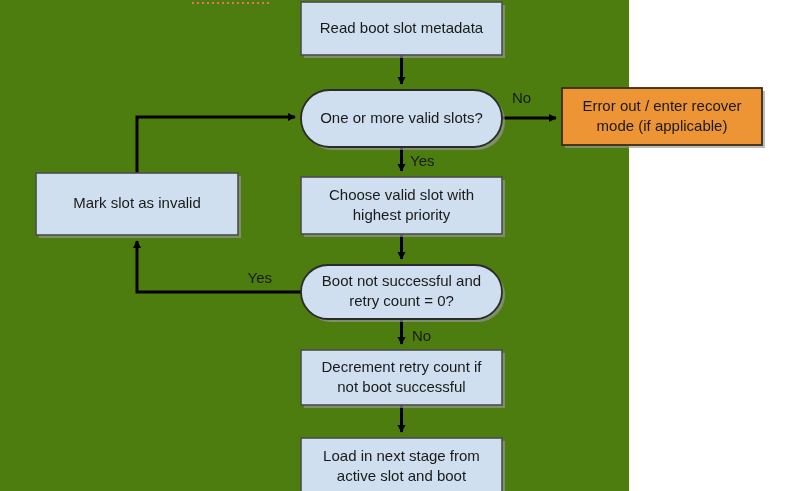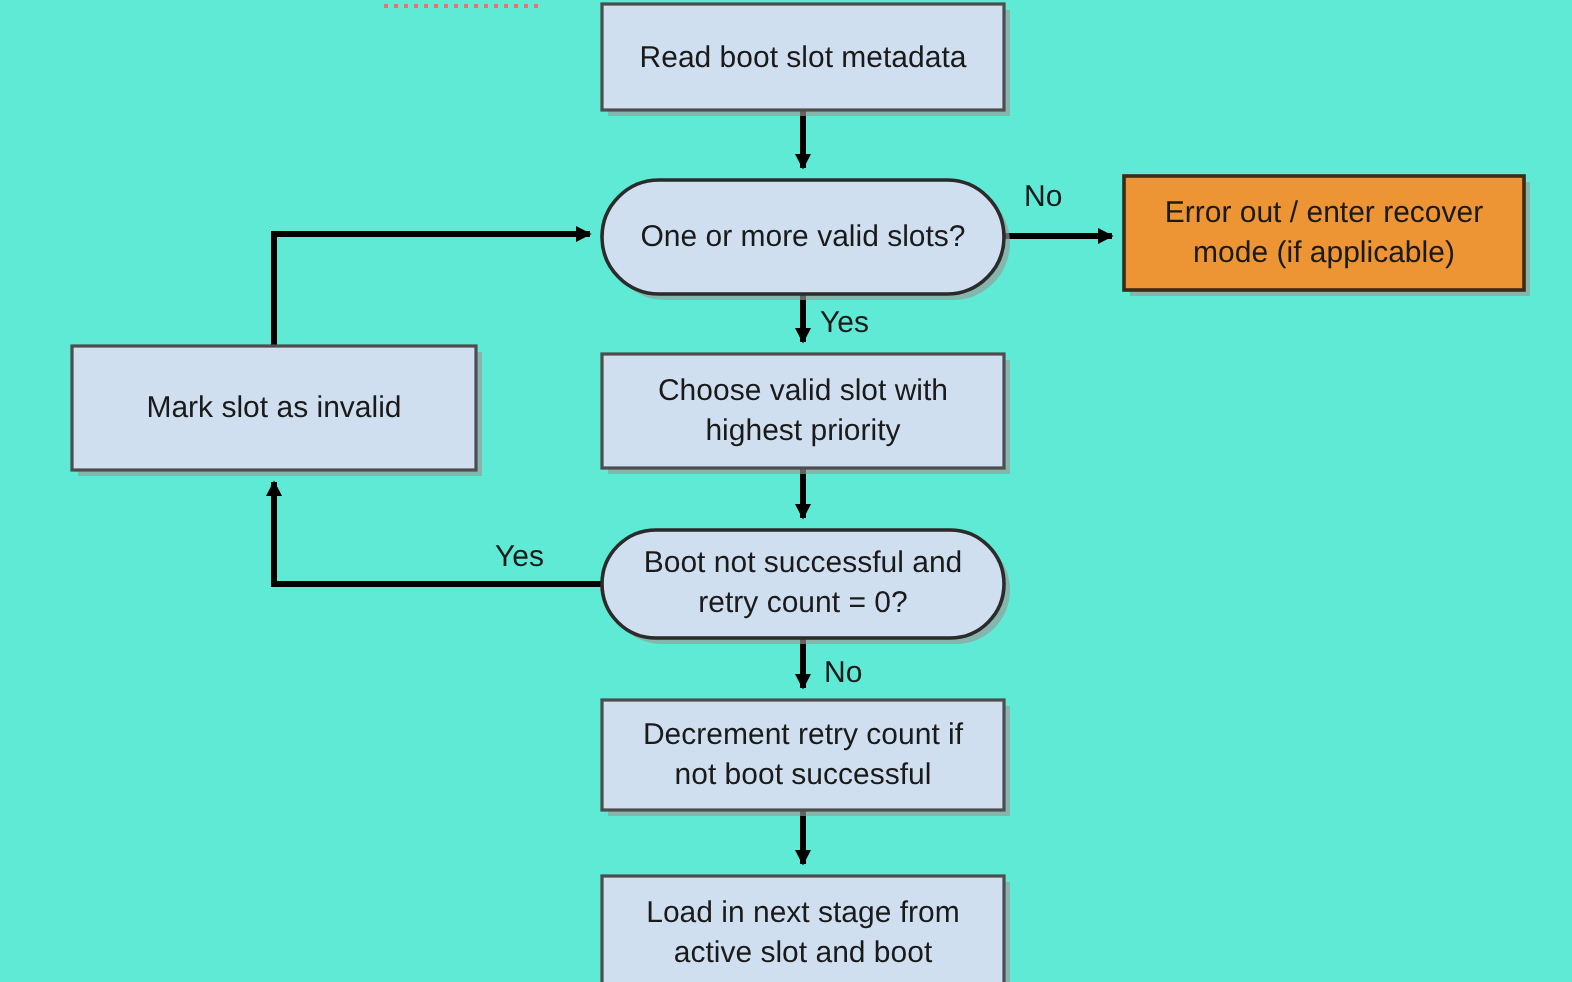--- a/index.html
+++ b/index.html
@@ -8,23 +8,23 @@
     background: #ffffff;
   }
   body {
     width: 786px;
     height: 491px;
     overflow: hidden;
     font-family: "Liberation Sans", sans-serif;
   }
   #flow-root {
     position: relative;
-    width: 786px;
+    width: 629px;
     height: 491px;
-    background: #5eead4;
+    background: #4d7c0f;
   }
   svg#flowchart {
     display: block;
     width: 786px;
     height: 491px;
   }
   .node-box {
     fill: #cfdfef;
     stroke: #4d4d4d;
     stroke-width: 1.6;

